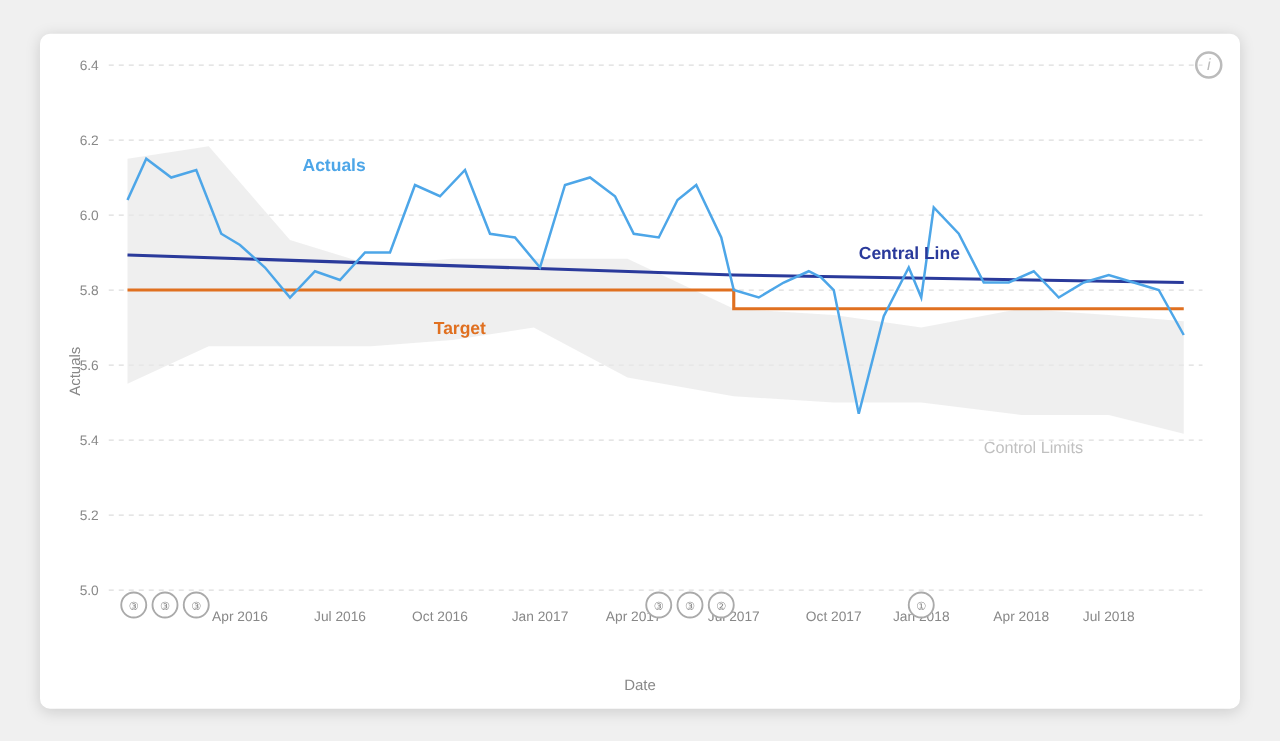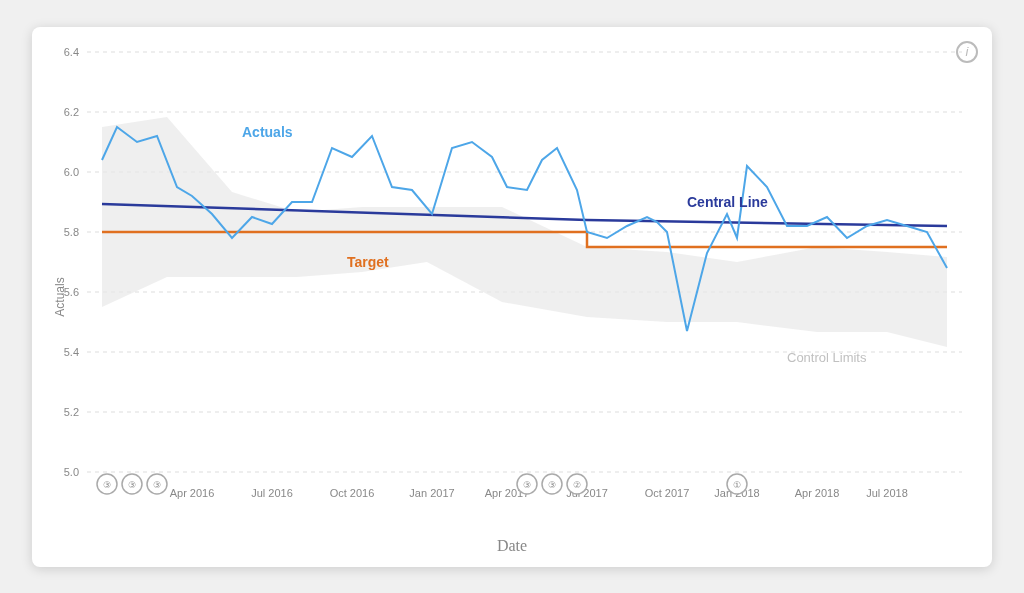--- a/index.html
+++ b/index.html
@@ -43,23 +43,22 @@
       transform: translateY(-50%) rotate(-90deg);
       font-size: 12px;
       color: #888;
       white-space: nowrap;
     }
     .x-axis-label {
       position: absolute;
       bottom: 12px;
       left: 50%;
       transform: translateX(-50%);
-      font-size: 16px;
+      font-size: 12px;
       color: #888;
-      font-family: Liberation Serif, serif;
     }
     svg {
       width: 100%;
       height: 100%;
       overflow: visible;
     }
     .chart-label-actuals {
       font-size: 14px;
       fill: #4da6e8;
       font-weight: bold;

